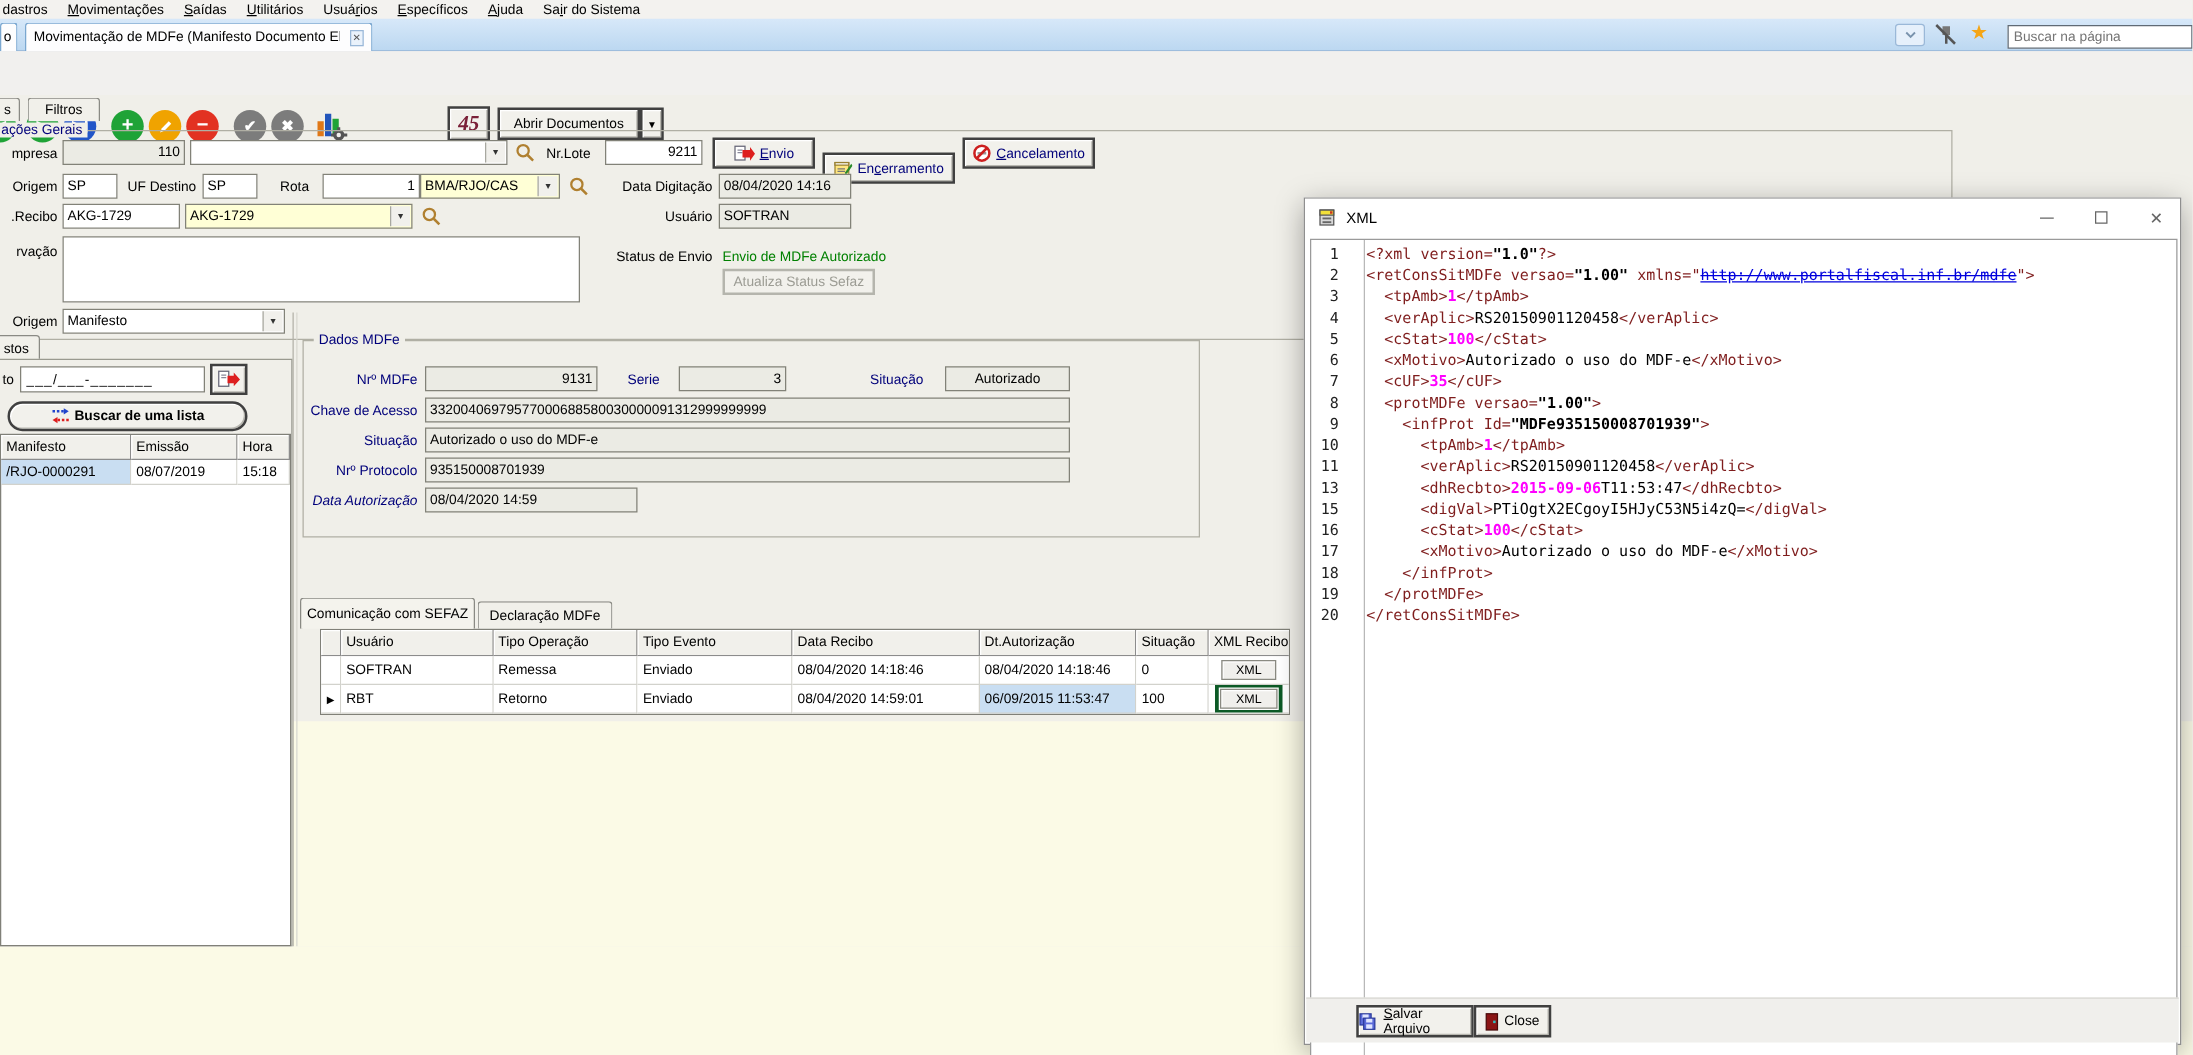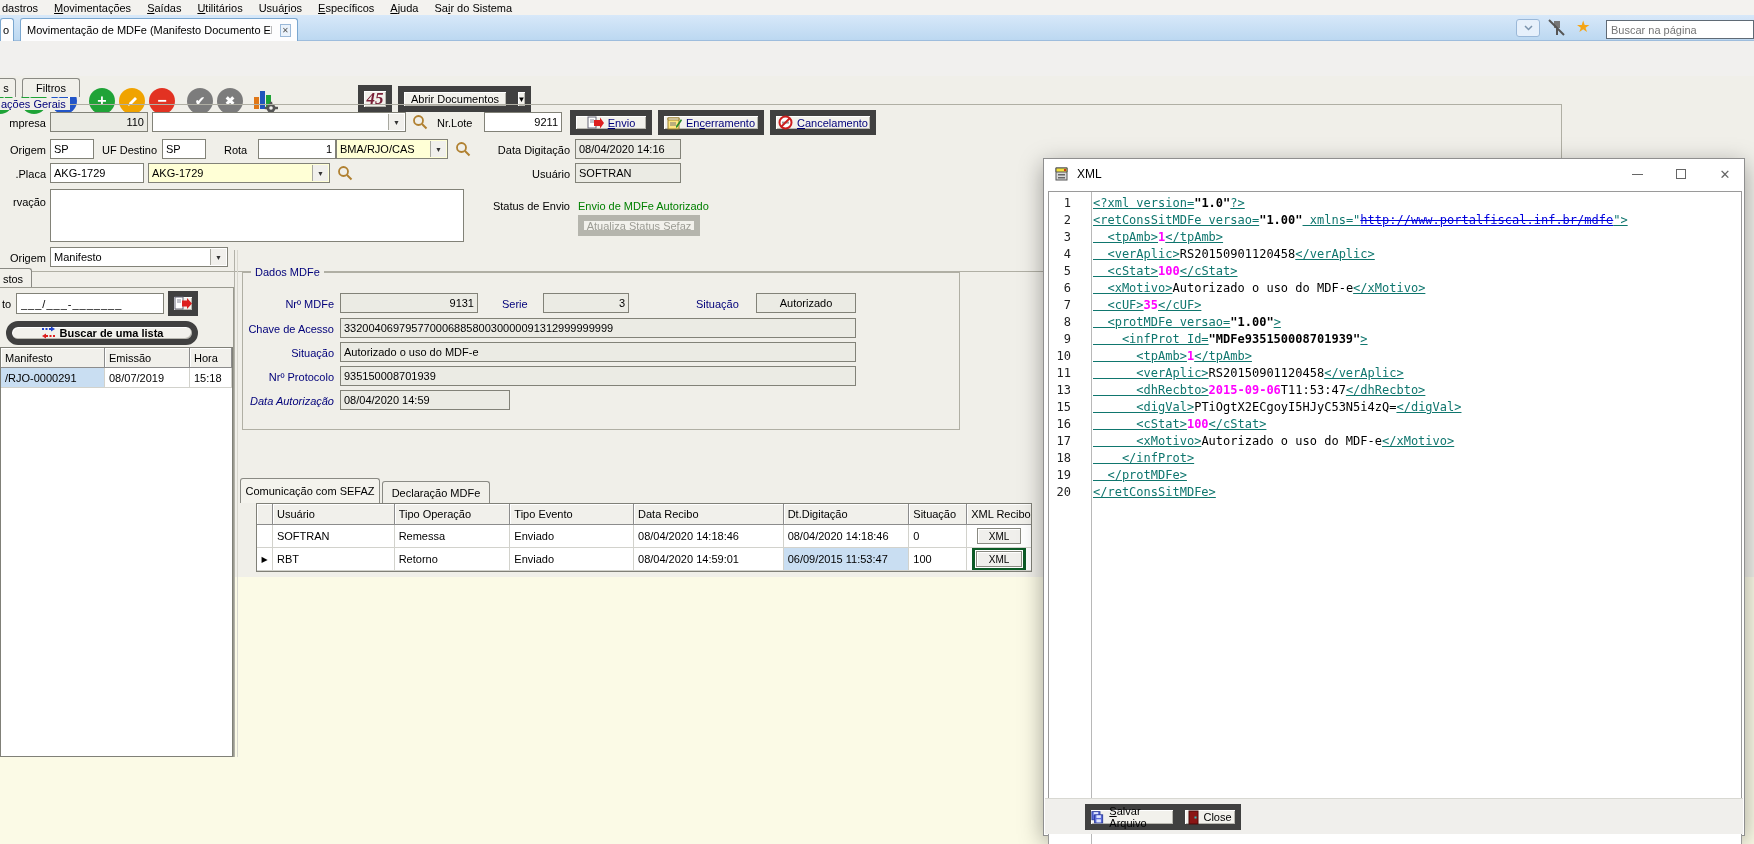--- a/index.html
+++ b/index.html
@@ -10,21 +10,21 @@
   .lbl.navy { color:#00007a; }
   .inp { position:absolute; background:#fff; border:1px solid #828278; font-size:11px; padding:0 3px;
          display:flex; align-items:center; height:20px; white-space:nowrap; overflow:hidden; }
   .inp.gray { background:#ebebe4; }
   .inp.yellow { background:#ffffd6; }
   .inp.right { justify-content:flex-end; }
   .inp.center { justify-content:center; }
   .combo-arrow { position:absolute; right:1px; top:1px; bottom:1px; width:16px; background:#f1f0ec;
          border-left:1px solid #a8a8a0; display:flex; align-items:center; justify-content:center;
          font-size:7px; color:#333; }
-  .btn3d { position:absolute; background:#f2f1ec; border:6px solid #404040;
+  .btn3d { position:absolute; background:#f2f1ec; border:2px solid #404040;
          box-shadow: inset 1px 1px 0 #ffffff, inset -1px -1px 0 #b8b7b0;
          display:flex; align-items:center; justify-content:center; gap:4px; font-size:11px; }
   .btn3d.navytext { color:#00007a; }
   .btn3d.disabled { color:#9c9c94; border-color:#b5b5ad; box-shadow:none; }
   .ctab { position:absolute; background:#f1f0ea; border:1px solid #8a8a84; border-bottom:none;
          border-radius:3px 3px 0 0; font-size:11px; display:flex; align-items:center; justify-content:center; }
   .circ { position:absolute; width:26px; height:26px; border-radius:50%; top:47px; color:#fff;
          display:flex; align-items:center; justify-content:center; font-size:12px; font-weight:bold; }
   .fieldset { position:absolute; border:1px solid #b0afa4; }
   .fieldset .cap { position:absolute; top:-7px; left:8px; background:#f0efe9; padding:0 4px;
@@ -64,21 +64,21 @@
          display:flex; align-items:center; padding-left:10px; gap:7px; font-size:12px; }
   .wctl { position:absolute; top:0; width:42px; height:30px; display:flex; align-items:center; justify-content:center; color:#666; }
   #xml-content { position:absolute; left:4px; top:32px; width:694px; height:768px; height:766px;
          background:#fff; border:1px solid #9a9a9a; overflow:hidden; }
   #xml-content { height:766px; }
   .gutter-line { position:absolute; left:42px; top:0; bottom:0; width:1px; background:#b8b8b8; }
   #xml-lines { position:absolute; left:0; top:3px; right:0; }
   .xml-line { display:flex; height:17px; line-height:17px; font-family:"DejaVu Sans Mono", monospace; font-size:12px; }
   .xml-line .ln { width:34px; text-align:right; padding-right:12px; color:#222; flex:none; }
   .xml-line .code { white-space:pre; padding-left:10px; }
-  .xs-tag { color:#0f766e;text-decoration:underline; }
+  .xs-tag { color:#7f1d1d; }
   .xs-num { color:#f0f; font-weight:bold; }
   .xs-attr { color:#000; font-weight:bold; }
   .xs-link { color:#0000dd; text-decoration:underline line-through; }
   .xs-txt { color:#000; }
   #xml-bottombar { position:absolute; left:1px; bottom:1px; right:1px; height:36px; background:#f0efec;
          border-top:1px solid #d8d8d2; }
   u { text-decoration:underline; }
   input { font-family:"Liberation Sans", sans-serif; }
 </style>
 </head>
@@ -189,21 +189,21 @@
 
 <div class="btn3d navytext" style="left:570px;top:110px;width:82px;height:25px;">
   <svg width="17" height="14" viewBox="0 0 17 14">
       <rect x="1" y="1" width="8" height="11" fill="#fff" stroke="#667"></rect>
       <line x1="3" y1="4" x2="7" y2="4" stroke="#889"></line>
       <line x1="3" y1="6" x2="7" y2="6" stroke="#889"></line>
       <polygon points="7,4 13,4 13,1.5 17,7 13,12.5 13,10 7,10" fill="#dd1f1f"></polygon>
     </svg>
   <span><u>E</u>nvio</span>
 </div>
-<div class="btn3d navytext" style="left:658px;top:110px;width:106px;height:25px;">
+<div class="btn3d navytext" style="left:658px;top:122px;width:106px;height:25px;">
   <svg width="15" height="14" viewBox="0 0 15 14">
       <rect x="1" y="2" width="11" height="11" fill="#ffe680" stroke="#998030"></rect>
       <path d="M1 2 l11 0 l0 2 l-11 0 z" fill="#fff" stroke="#998030"></path>
       <line x1="3" y1="7" x2="9" y2="7" stroke="#777"></line>
       <line x1="3" y1="9" x2="9" y2="9" stroke="#777"></line>
       <polygon points="9,10 14,3 15,4.5 10.5,11 9,12" fill="#2a8a2a"></polygon>
     </svg>
   <span>En<u>c</u>erramento</span>
 </div>
 <div class="btn3d navytext" style="left:770px;top:110px;width:106px;height:25px;">
@@ -235,21 +235,21 @@
   <svg width="16" height="16" viewBox="0 0 16 16">
       <circle cx="6.5" cy="6.5" r="4.5" fill="none" stroke="#b08030" stroke-width="1.8"></circle>
       <line x1="10" y1="10" x2="14.5" y2="14.5" stroke="#b08030" stroke-width="2"></line>
     </svg>
 </div>
 <span class="lbl" style="left:470px;top:144px;width:100px;text-align:right;">Data Digitação</span>
 <div class="inp gray" style="left:575px;top:139px;width:106px;">
     <span>08/04/2020 14:16</span>
   </div>
 
-<span class="lbl" style="left:0;top:168px;width:46px;text-align:right;">.Placa</span>
+<span class="lbl" style="left:0;top:168px;width:46px;text-align:right;">.Recibo</span>
 <div class="inp" style="left:50px;top:163px;width:94px;">
     <span>AKG-1729</span>
   </div>
 <div class="inp yellow" style="left:148px;top:163px;width:182px;">
     <span>AKG-1729</span>
     <span class="combo-arrow">▼</span>
   </div>
 <div class="abs" style="left:337px;top:165px;">
   <svg width="16" height="16" viewBox="0 0 16 16">
       <circle cx="6.5" cy="6.5" r="4.5" fill="none" stroke="#b08030" stroke-width="1.8"></circle>
@@ -367,21 +367,21 @@
   <span>Declaração MDFe</span>
 </div>
 
 <div class="grid" style="left:256px;top:503px;width:776px;height:69px;">
   <div class="grow">
     <div class="hcell" style="width:16px;height:21px;padding:0;"></div>
     <div class="hcell" style="width:122px;height:21px;">Usuário</div>
     <div class="hcell" style="width:116px;height:21px;">Tipo Operação</div>
     <div class="hcell" style="width:124px;height:21px;">Tipo Evento</div>
     <div class="hcell" style="width:150px;height:21px;">Data Recibo</div>
-    <div class="hcell" style="width:126px;height:21px;">Dt.Digitação</div>
+    <div class="hcell" style="width:126px;height:21px;">Dt.Autorização</div>
     <div class="hcell" style="width:58px;height:21px;">Situação</div>
     <div class="hcell" style="width:64px;height:21px;border-right:none;">XML Recibo</div>
   </div>
   <div class="grow">
     <div class="bcell" style="width:16px;height:23px;padding:0;"></div>
     <div class="bcell" style="width:122px;height:23px;">SOFTRAN</div>
     <div class="bcell" style="width:116px;height:23px;">Remessa</div>
     <div class="bcell" style="width:124px;height:23px;">Enviado</div>
     <div class="bcell" style="width:150px;height:23px;">08/04/2020 14:18:46</div>
     <div class="bcell" style="width:126px;height:23px;">08/04/2020 14:18:46</div>

